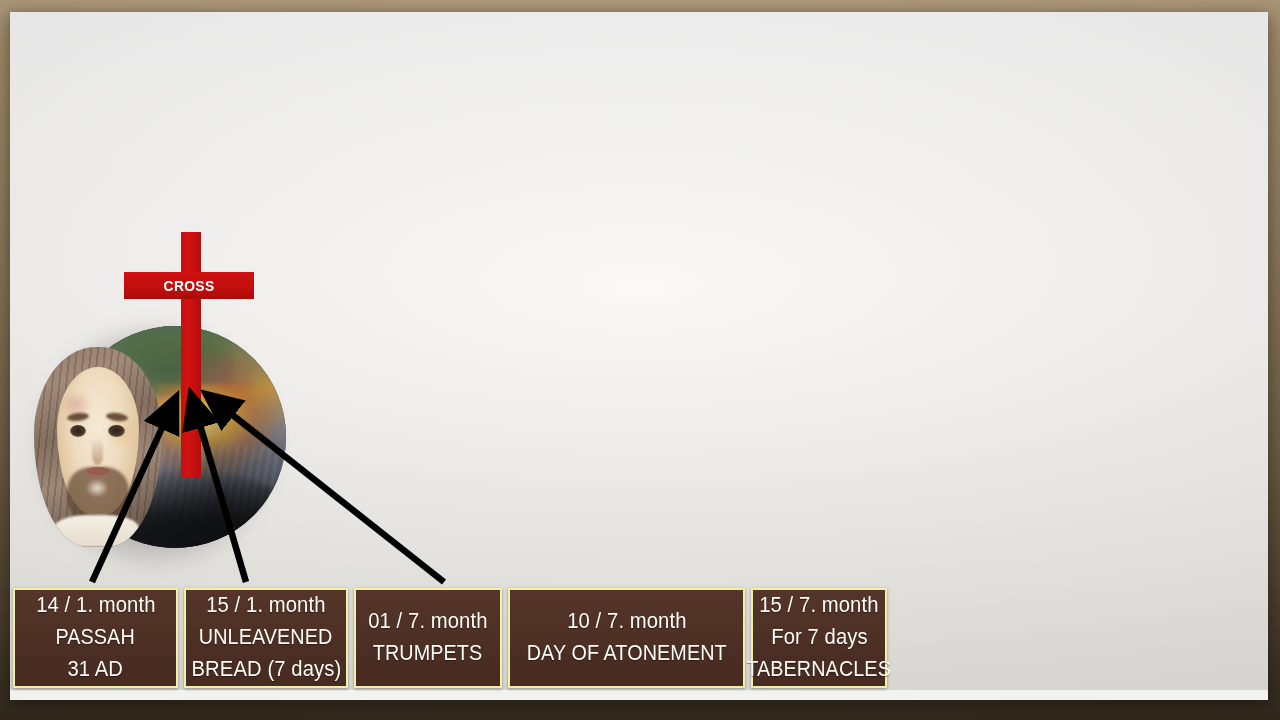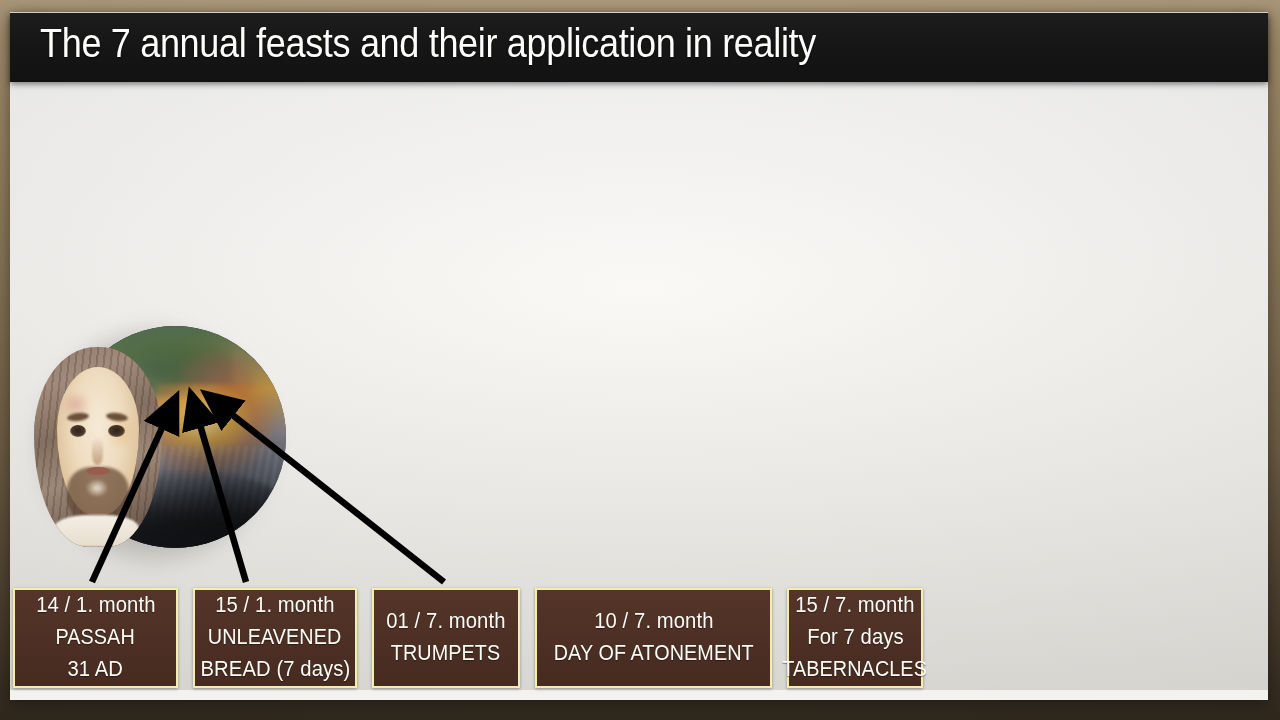--- a/index.html
+++ b/index.html
@@ -333,21 +333,21 @@
 
   
   #feast-row {
     position: absolute;
     left: 13px;
     top: 588px;
     width: 1250px;
     height: 100px;
     z-index: 7;
     display: flex;
-    gap: 15px;
+    gap: 6px;
   }
   .feast-box {
     box-sizing: border-box;
     background: linear-gradient(180deg, #55352a 0%, #4e3025 45%, #472b20 100%);
     border: 2px solid #f4efa8;
     display: flex;
     flex-direction: column;
     align-items: center;
     justify-content: center;
     padding: 4px 2px 6px;
@@ -377,23 +377,20 @@
   }
 </style>
 </head>
 <body>
 
 <div id="slide">
 
   <div id="content-area"></div>
   <div id="bottom-strip"></div>
 
-  <div id="title-bar">
-    <div id="title-text">The 7 annual feasts and their application in reality</div>
-  </div>
 
   <div id="stage">
 
     <div id="globe-wrap">
       <div id="globe-shadow"></div>
       <div id="globe">
         <div class="ocean"></div>
         <div class="land-a"></div>
         <div class="land-b"></div>
         <div class="glint"></div>
@@ -415,20 +412,25 @@
         <div class="eye-l"></div>
         <div class="eye-r"></div>
         <div class="nose"></div>
         <div class="beard"></div>
         <div class="mouth"></div>
         <div class="chin-hi"></div>
         <div class="robe"></div>
       </div>
     </div>
 
+    <div id="cross">
+      <div class="post"></div>
+      <div class="beam"></div>
+      <div id="cross-label">CROSS</div>
+    </div>
 
     <svg id="arrows" viewBox="0 0 1258 500">
       <defs>
         <marker id="ah" markerWidth="7" markerHeight="7" refX="5.4" refY="3" orient="auto">
           <path d="M0,0 L6.6,3 L0,6 z" fill="#000000"></path>
         </marker>
       </defs>
       <line x1="82" y1="500" x2="166" y2="315" stroke="#000000" stroke-width="6.5" marker-end="url(#ah)"></line>
       <line x1="236" y1="500" x2="181" y2="312" stroke="#000000" stroke-width="6.5" marker-end="url(#ah)"></line>
       <line x1="434" y1="500" x2="196" y2="312" stroke="#000000" stroke-width="6.5" marker-end="url(#ah)"></line>

